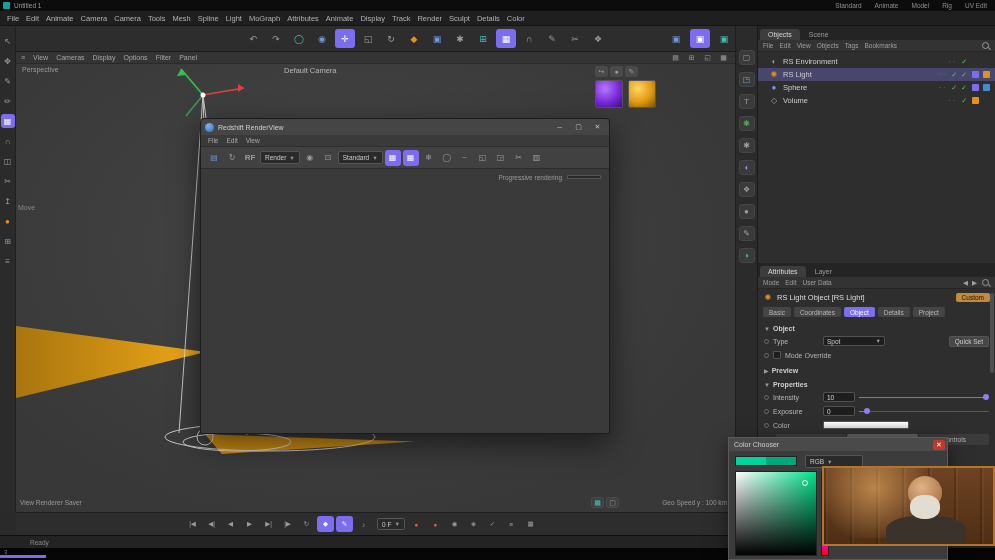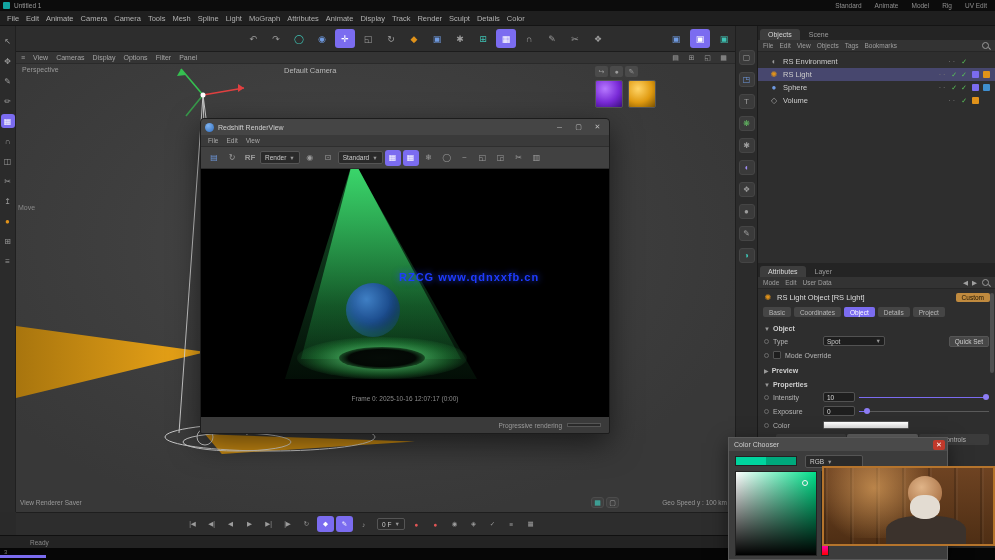--- a/index.html
+++ b/index.html
@@ -732,29 +732,20 @@
             <span>◲</span>
           </div>
           <div class="ib">
             <span>✂</span>
           </div>
           <div class="ib">
             <span>▥</span>
           </div>
         </div>
     </div>
-    <div class="rv-img">
-      <div class="cone-glow"></div>
-      <div class="cone"></div>
-      <div class="floorglow"></div>
-      <div class="sphshadow"></div>
-      <div class="sphere"></div>
-      <span class="wm">RZCG www.qdnxxfb.cn</span>
-      <span class="frameinfo">Frame 0: 2025-10-16 12:07:17 (0:00)</span>
-    </div>
     <div class="rv-status">
       <span class="t">Progressive rendering</span>
       <div class="bar"></div>
     </div>
   </div>
 
   <div id="cchooser" class="abs">
     <div class="cc-title">
       <span class="t">Color Chooser</span>
       <div class="cc-close">✕</div>

